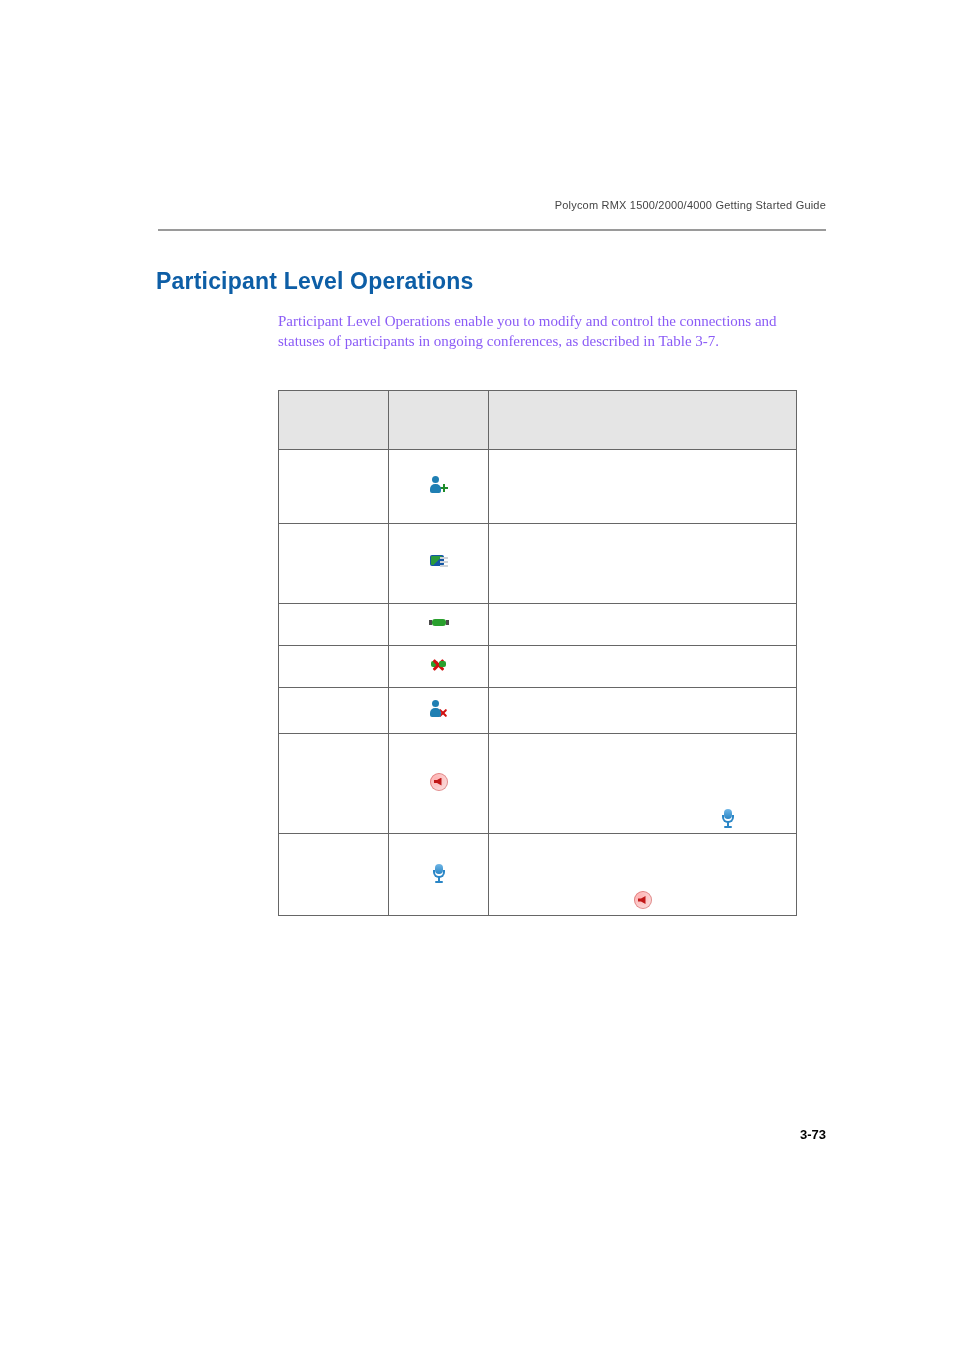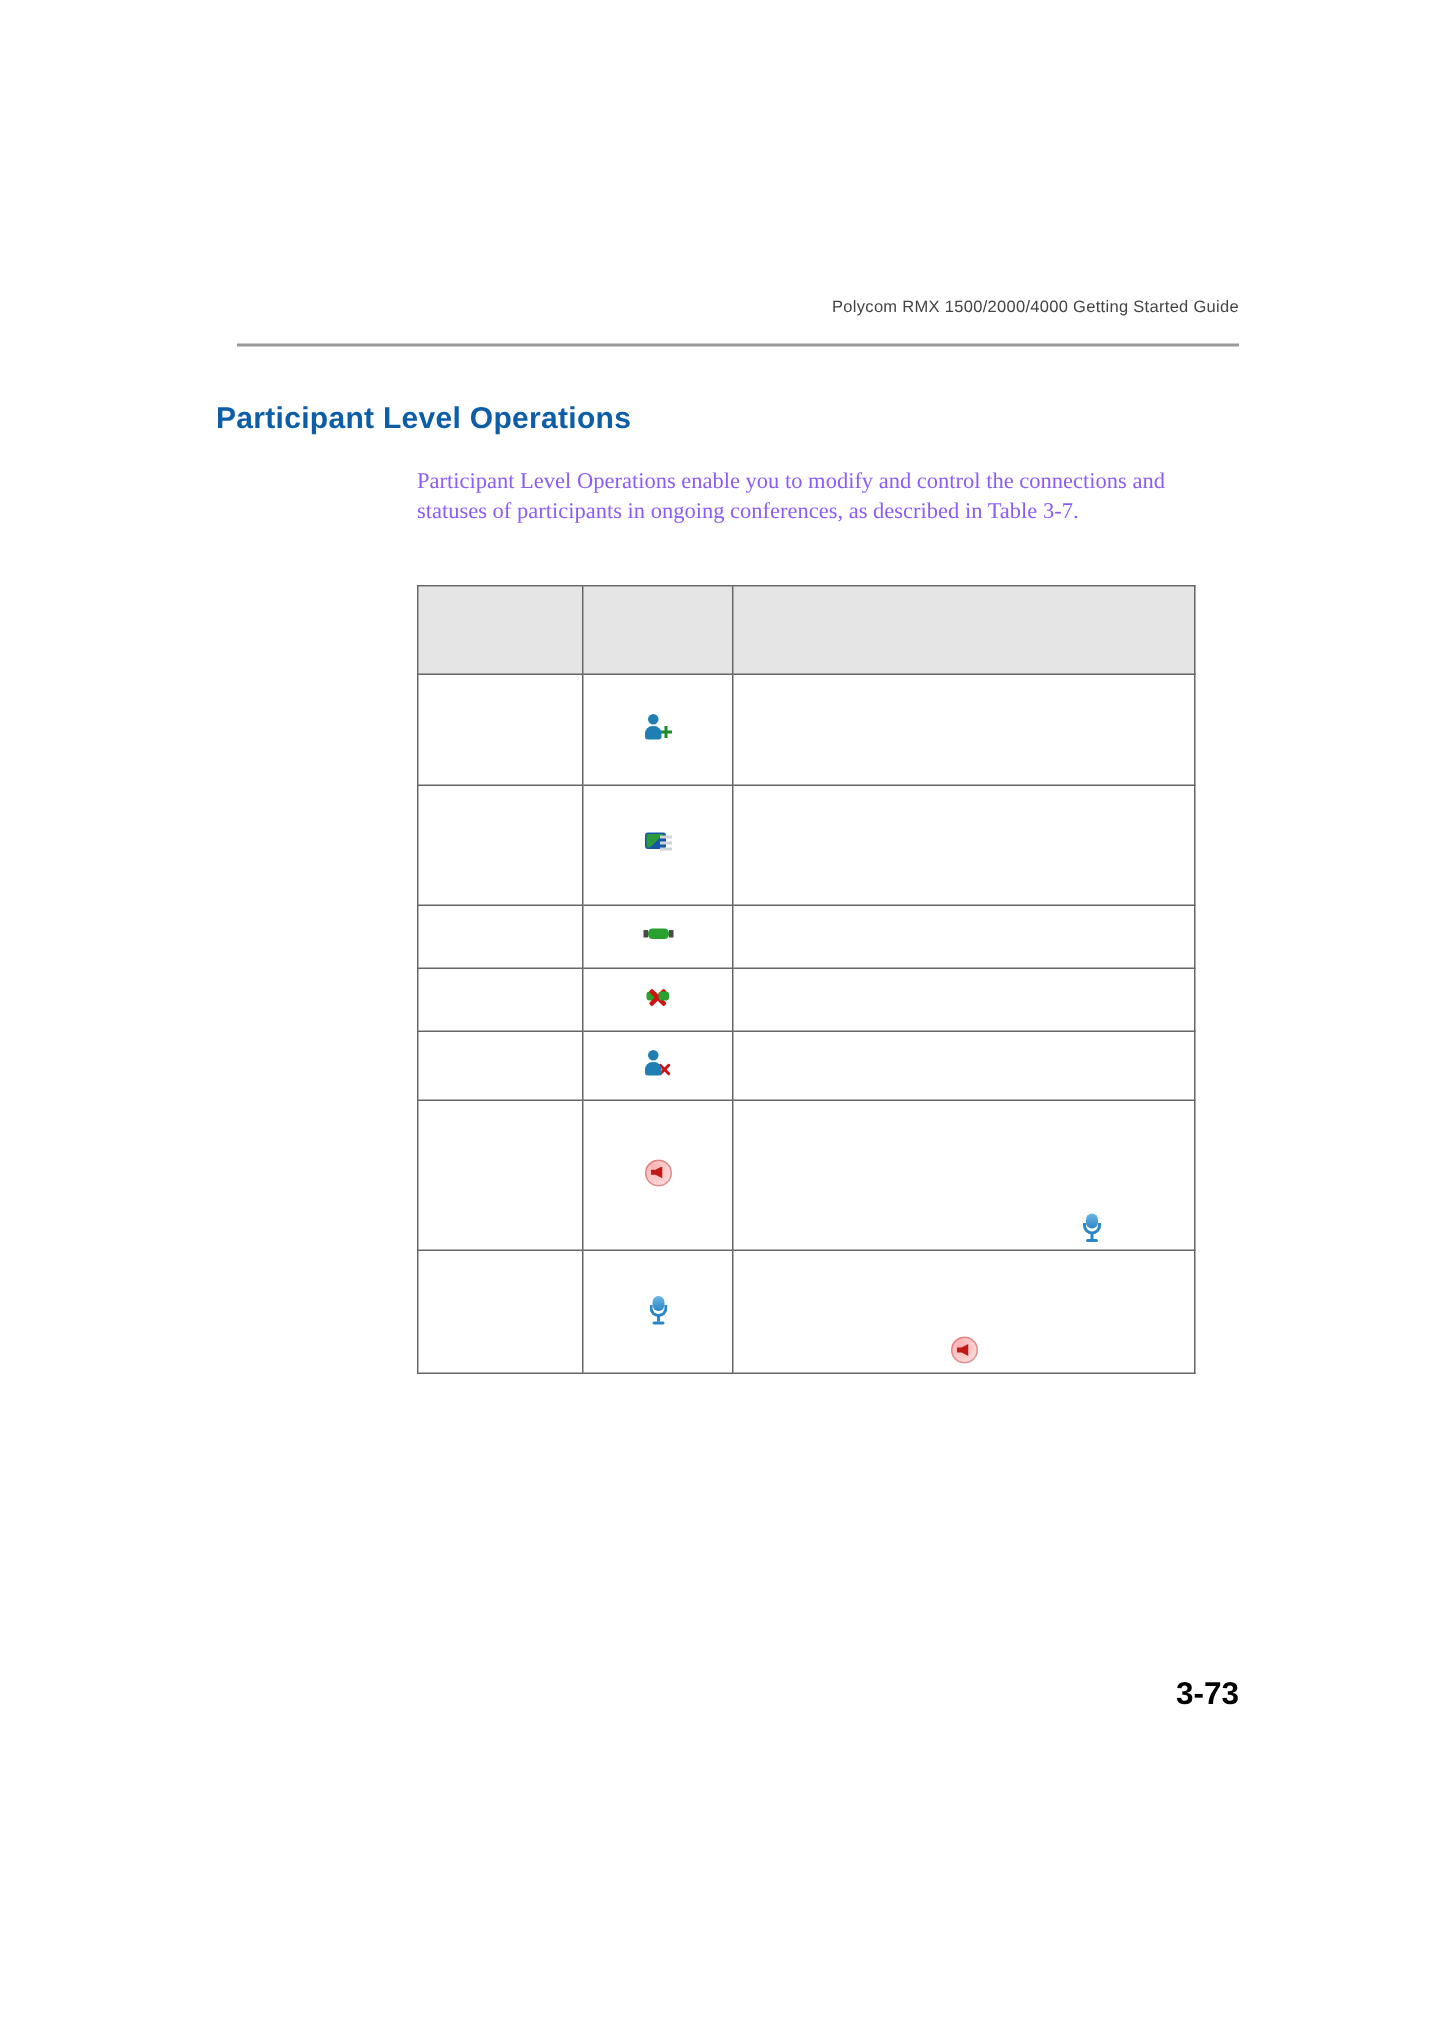--- a/index.html
+++ b/index.html
@@ -34,26 +34,26 @@
     position: absolute;
     top: 229px;
     left: 158px;
     right: 158px;
     height: 0;
     border-top: 2px solid #9a9a9a;
   }
   .heading {
     position: absolute;
     top: 268px;
-    left: 144px;
+    left: 156px;
     right: 158px;
     font-family: "Trebuchet MS", "Segoe UI", Arial, sans-serif;
     font-weight: 700;
     color: #0d5ea6;
-    font-size: 20px;
+    font-size: 23px;
     letter-spacing: 0.2px;
   }
   .intro {
     position: absolute;
     top: 312px;
     left: 278px;
     right: 158px;
     font-size: 15px;
     line-height: 1.3;
     color: #8b5cf6;
@@ -308,21 +308,21 @@
     text-align: center;
     padding: 0 0 6px 0;
   }
 
   .page-num {
     position: absolute;
     right: 158px;
     bottom: 238px;
     font-family: "Trebuchet MS", "Segoe UI", Arial, sans-serif;
     font-weight: 700;
-    font-size: 21px;
+    font-size: 13px;
     color: #000;
   }
 </style>
 </head>
 <body>
 
 <div class="page">
 
   <div class="running-head">Polycom RMX 1500/2000/4000 Getting Started Guide</div>
   <div class="top-rule"></div>

